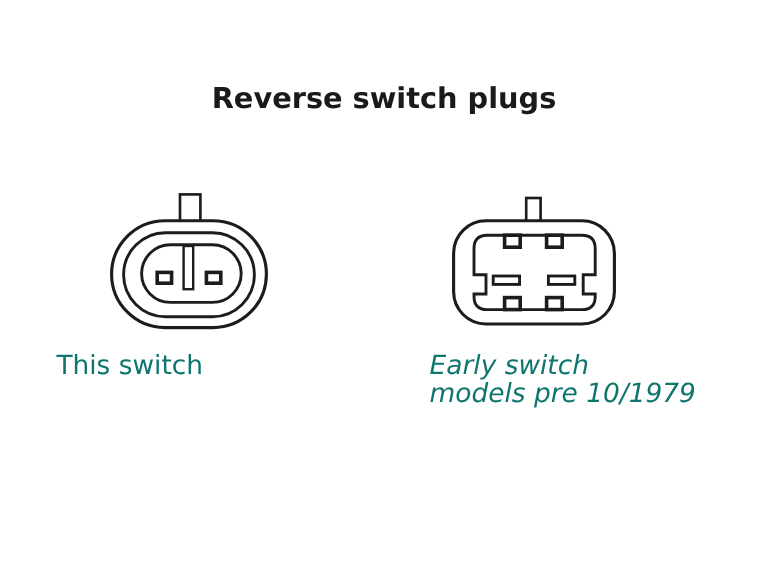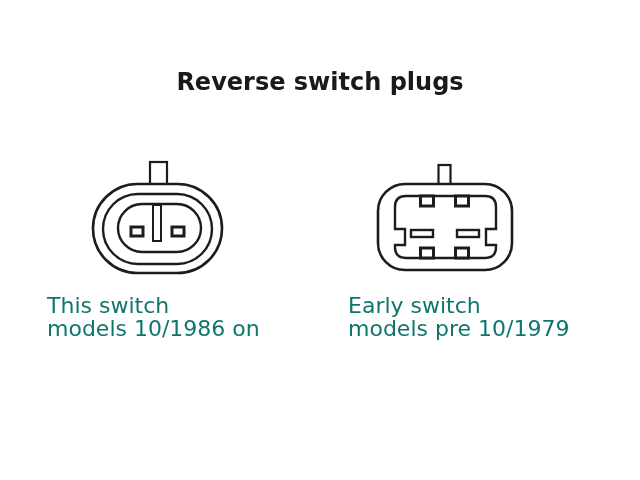--- a/index.html
+++ b/index.html
@@ -36,21 +36,21 @@
   }
   .caption {
     position: absolute;
     top: 294px;
     font-size: 22px;
     line-height: 23px;
     color: #0f766e;
     white-space: nowrap;
   }
   .caption.left  { left: 47px; }
-  .caption.right { left: 348px; }
+  .caption.right { left: 358px; font-style: italic; }
 </style>
 </head>
 <body>
 
 <div class="canvas">
 
   <div class="title">Reverse switch plugs</div>
 
   <svg class="diagram-svg" width="640" height="480" viewBox="0 0 640 480">
 
@@ -87,21 +87,20 @@
       <rect x="455.5" y="248" width="13" height="10" stroke-width="3"></rect>
 
       <rect x="411" y="230" width="22" height="7" stroke-width="2.4"></rect>
 
       <rect x="457" y="230" width="22" height="7" stroke-width="2.4"></rect>
     </g>
   </svg>
 
   <div class="caption left">
     <div>This switch</div>
-    <div>models 10/1986 on</div>
   </div>
 
   <div class="caption right">
     <div>Early switch</div>
     <div>models pre 10/1979</div>
   </div>
 
 </div>
 
 </body></html>

